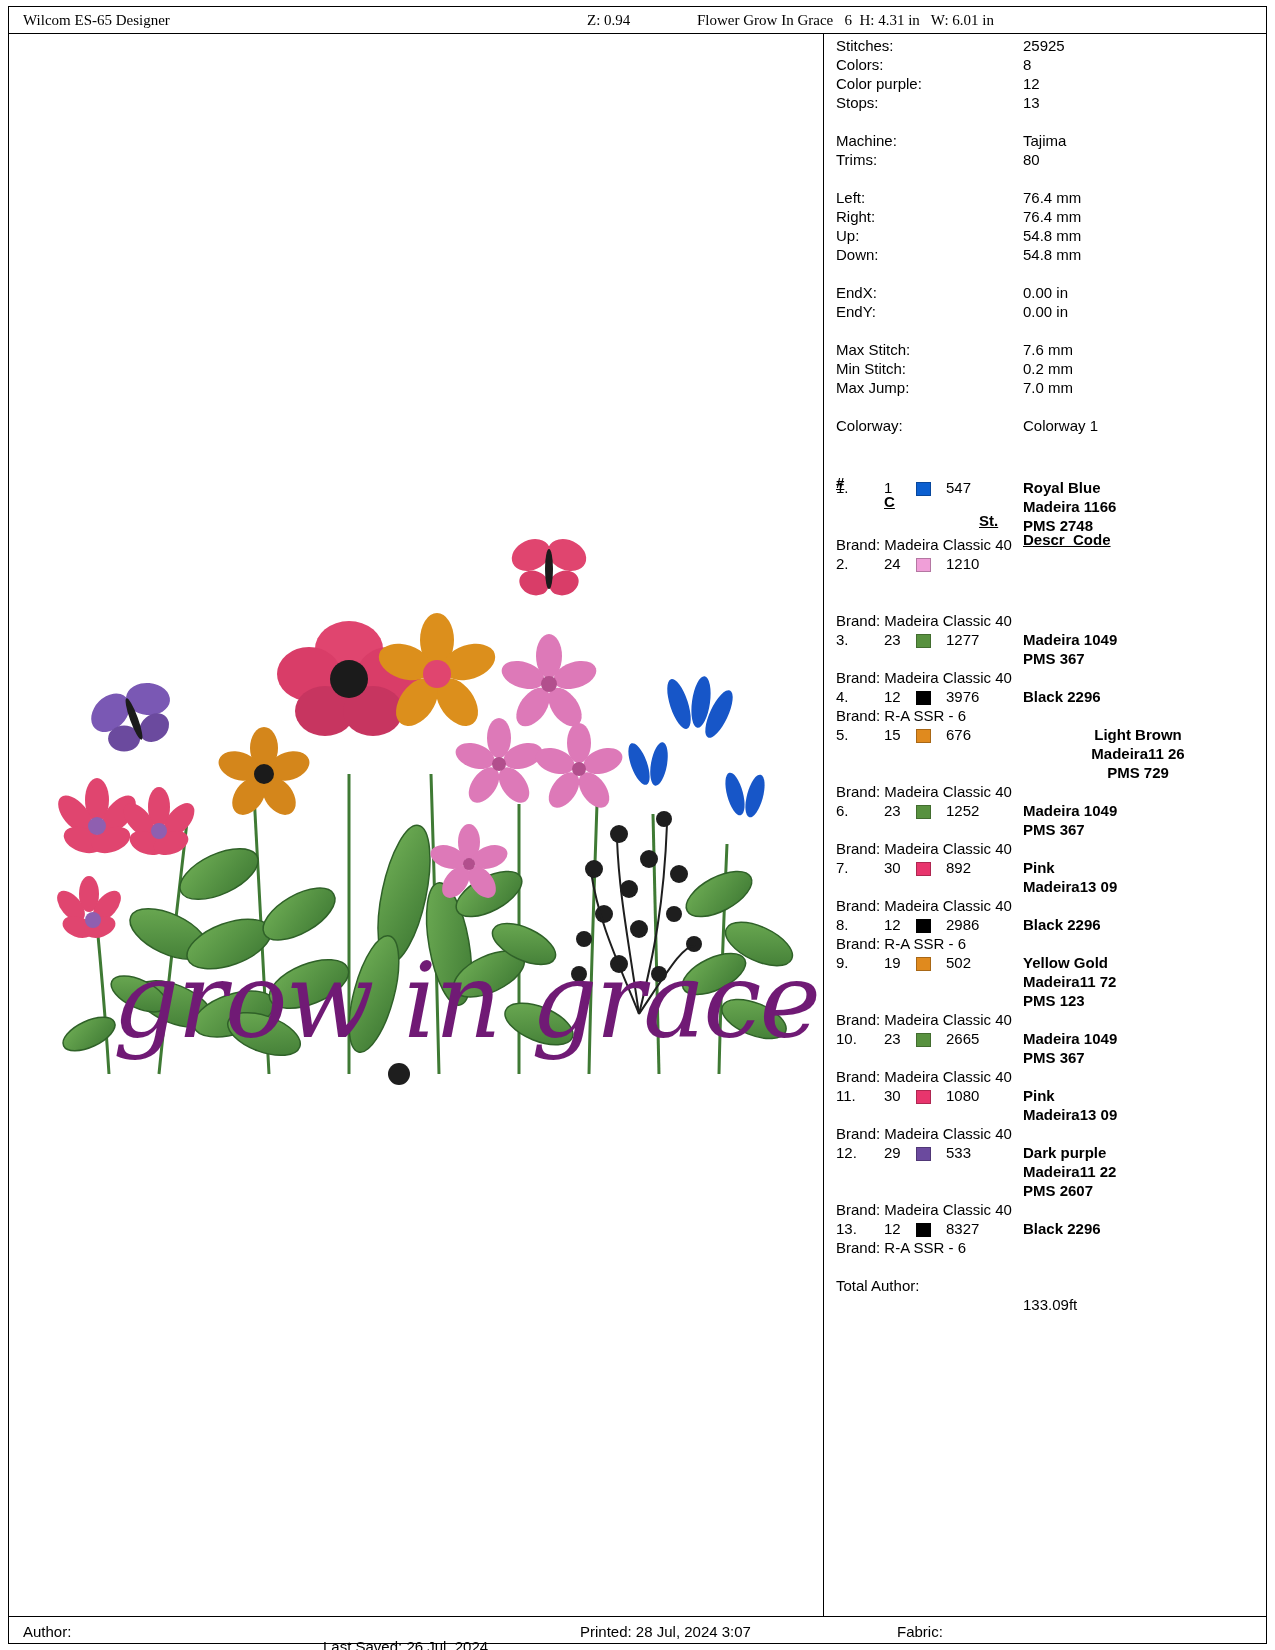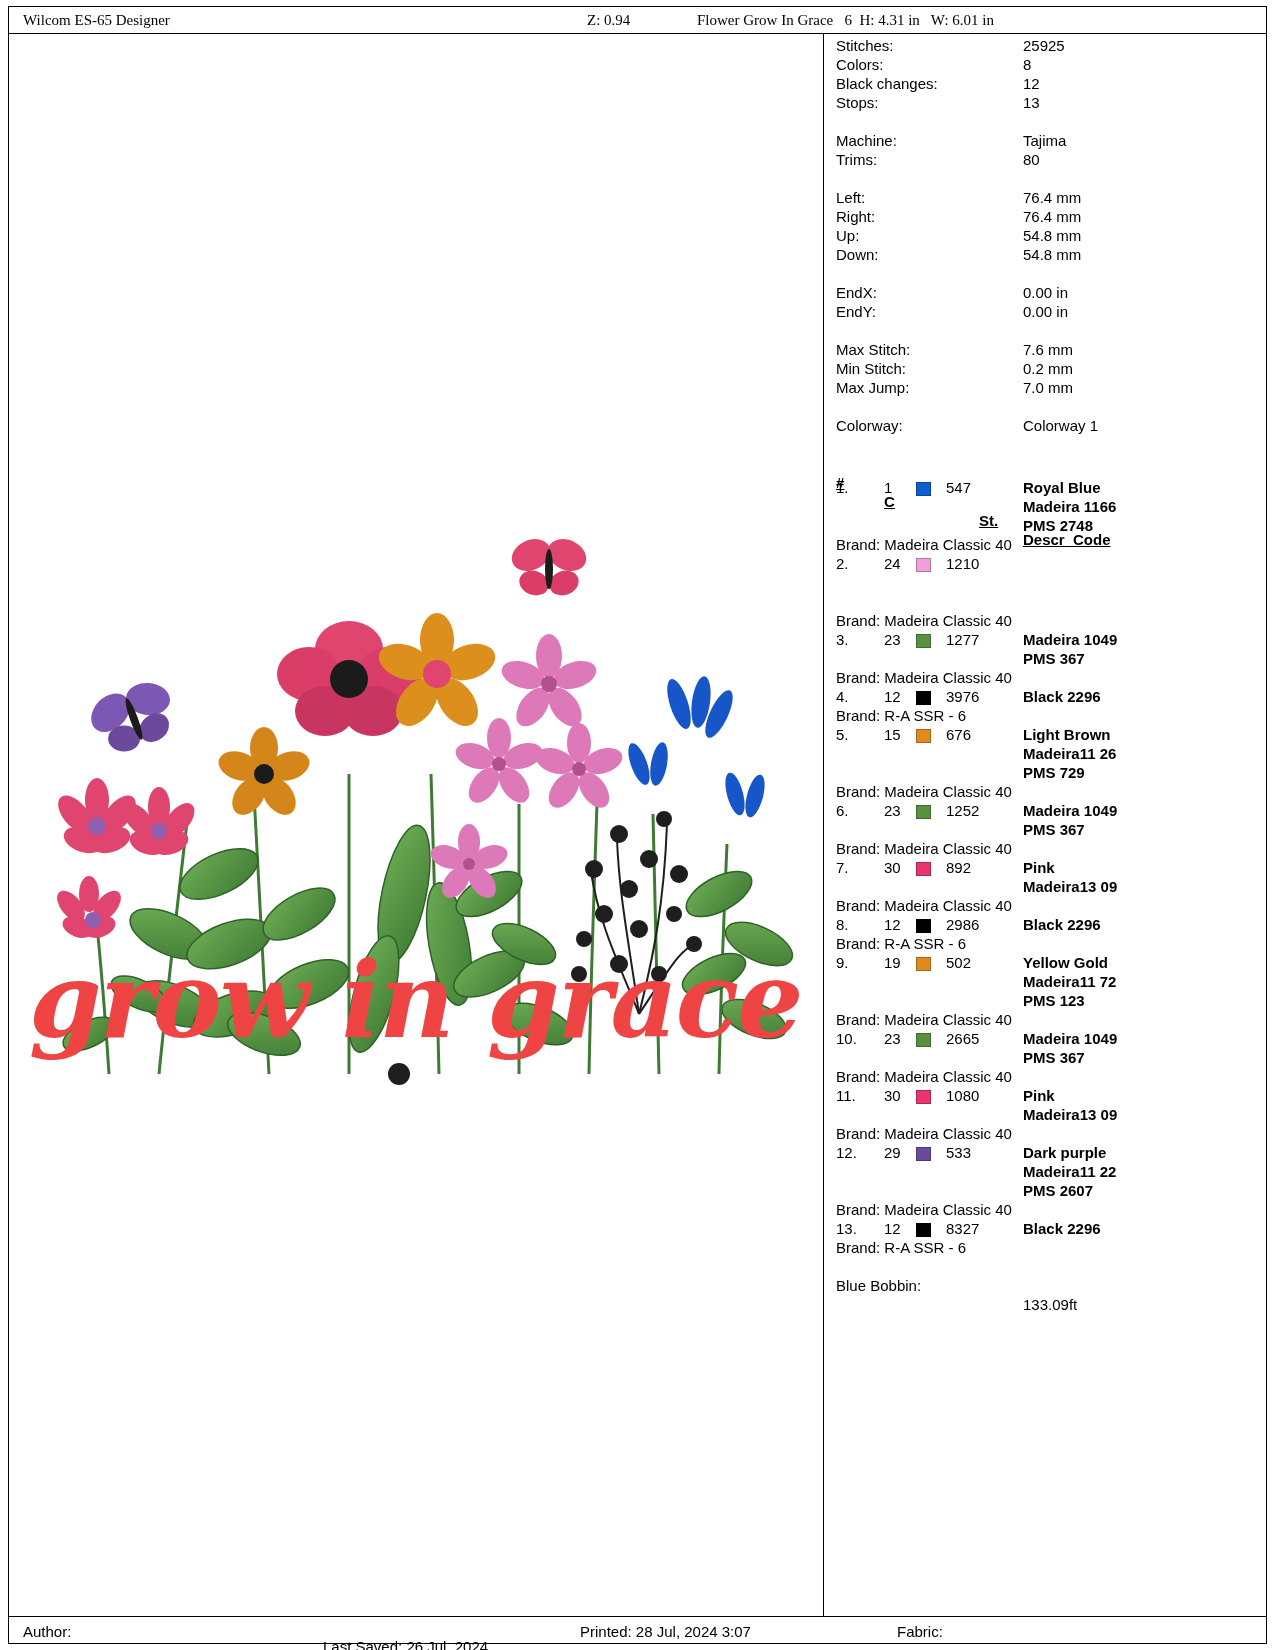--- a/index.html
+++ b/index.html
@@ -110,26 +110,26 @@
     left: 10px;
     top: 440px;
     width: 800px;
     height: 620px;
   }
   .wordmark {
     position: absolute;
     left: 20px;
     top: 915px;
     width: 790px;
-    text-align: left;
+    text-align: right;
     font-family: "DejaVu Serif", serif;
     font-style: italic;
-    font-weight: bold;
+    font-weight: normal;
     font-size: 104px;
-    color: #ef4444;
+    color: #701a75;
     letter-spacing: -2px;
     line-height: 1;
   }
   
   .info {
     position: absolute;
     left: 836px;
     top: 36px;
     width: 420px;
     font-size: 15px;
@@ -400,21 +400,21 @@
         <ellipse cx="16" cy="15" rx="16" ry="13" fill="#6b4a9e" transform="rotate(-20 16 15)"></ellipse>
         <ellipse cx="0" cy="0" rx="4" ry="22" fill="#1b1b1b"></ellipse>
       </g>
     </svg>
     <div class="wordmark">grow in grace</div>
   </div>
 
   <div class="info">
     <div class="row"><span class="lbl">Stitches:</span><span class="val">25925</span></div>
     <div class="row"><span class="lbl">Colors:</span><span class="val">8</span></div>
-    <div class="row"><span class="lbl">Black changes:</span><span class="val">12</span></div>
+    <div class="row"><span class="lbl">Color purple:</span><span class="val">12</span></div>
     <div class="row"><span class="lbl">Stops:</span><span class="val">13</span></div>
 
     <div class="gap"></div>
     <div class="row"><span class="lbl">Machine:</span><span class="val">Tajima</span></div>
     <div class="row"><span class="lbl">Trims:</span><span class="val">80</span></div>
 
     <div class="gap"></div>
     <div class="row"><span class="lbl">Left:</span><span class="val">76.4 mm</span></div>
     <div class="row"><span class="lbl">Right:</span><span class="val">76.4 mm</span></div>
     <div class="row"><span class="lbl">Up:</span><span class="val">54.8 mm</span></div>
@@ -444,21 +444,21 @@
 Madeira 1166
 PMS 2748</span></div>
           <div class="brand">Brand: Madeira Classic 40</div>
           <div class="centry" style="height: 57px;"><span class="e-num">2.</span><span class="e-c">24</span><span class="e-sw" style="background: rgb(240, 159, 216);"></span><span class="e-st">1210</span></div>
           <div class="brand">Brand: Madeira Classic 40</div>
           <div class="centry" style="height: 38px;"><span class="e-num">3.</span><span class="e-c">23</span><span class="e-sw" style="background: rgb(88, 145, 63);"></span><span class="e-st">1277</span><span class="e-desc" style="white-space: pre-line;">Madeira 1049
 PMS 367</span></div>
           <div class="brand">Brand: Madeira Classic 40</div>
           <div class="centry" style="height: 19px;"><span class="e-num">4.</span><span class="e-c">12</span><span class="e-sw" style="background: rgb(0, 0, 0);"></span><span class="e-st">3976</span><span class="e-desc" style="white-space: pre-line;">Black 2296</span></div>
           <div class="brand">Brand: R-A SSR - 6</div>
-          <div class="centry" style="height: 57px;"><span class="e-num">5.</span><span class="e-c">15</span><span class="e-sw" style="background: rgb(224, 138, 30);"></span><span class="e-st">676</span><span class="e-desc" style="white-space: pre-line;">Light Brown
+          <div class="centry" style="height: 57px;"><span class="e-num">5.</span><span class="e-c">15</span><span class="e-sw" style="background: rgb(224, 138, 30);"></span><span class="e-st">676</span><span class="e-desc" style="white-space: pre-line; text-align: center;">Light Brown
 Madeira11 26
 PMS 729</span></div>
           <div class="brand">Brand: Madeira Classic 40</div>
           <div class="centry" style="height: 38px;"><span class="e-num">6.</span><span class="e-c">23</span><span class="e-sw" style="background: rgb(88, 145, 63);"></span><span class="e-st">1252</span><span class="e-desc" style="white-space: pre-line;">Madeira 1049
 PMS 367</span></div>
           <div class="brand">Brand: Madeira Classic 40</div>
           <div class="centry" style="height: 38px;"><span class="e-num">7.</span><span class="e-c">30</span><span class="e-sw" style="background: rgb(232, 53, 109);"></span><span class="e-st">892</span><span class="e-desc" style="white-space: pre-line;">Pink
 Madeira13 09</span></div>
           <div class="brand">Brand: Madeira Classic 40</div>
           <div class="centry" style="height: 19px;"><span class="e-num">8.</span><span class="e-c">12</span><span class="e-sw" style="background: rgb(0, 0, 0);"></span><span class="e-st">2986</span><span class="e-desc" style="white-space: pre-line;">Black 2296</span></div>
@@ -474,21 +474,21 @@
 Madeira13 09</span></div>
           <div class="brand">Brand: Madeira Classic 40</div>
           <div class="centry" style="height: 57px;"><span class="e-num">12.</span><span class="e-c">29</span><span class="e-sw" style="background: rgb(107, 74, 158);"></span><span class="e-st">533</span><span class="e-desc" style="white-space: pre-line;">Dark purple
 Madeira11 22
 PMS 2607</span></div>
           <div class="brand">Brand: Madeira Classic 40</div>
           <div class="centry" style="height: 19px;"><span class="e-num">13.</span><span class="e-c">12</span><span class="e-sw" style="background: rgb(0, 0, 0);"></span><span class="e-st">8327</span><span class="e-desc" style="white-space: pre-line;">Black 2296</span></div>
           <div class="brand">Brand: R-A SSR - 6</div>
         </div>
       <div class="bobbin">
-        <span class="lbl">Blue Bobbin:</span>
+        <span class="lbl">Total Author:</span>
         <span class="val">133.09ft</span>
       </div>
     </div>
   </div>
 
   <div class="footer">
     <div class="author">Author:</div>
     <div class="saved">Last Saved: 26 Jul, 2024</div>
     <div class="printed">Printed: 28 Jul, 2024  3:07</div>
     <div class="fabric">Fabric:</div>

